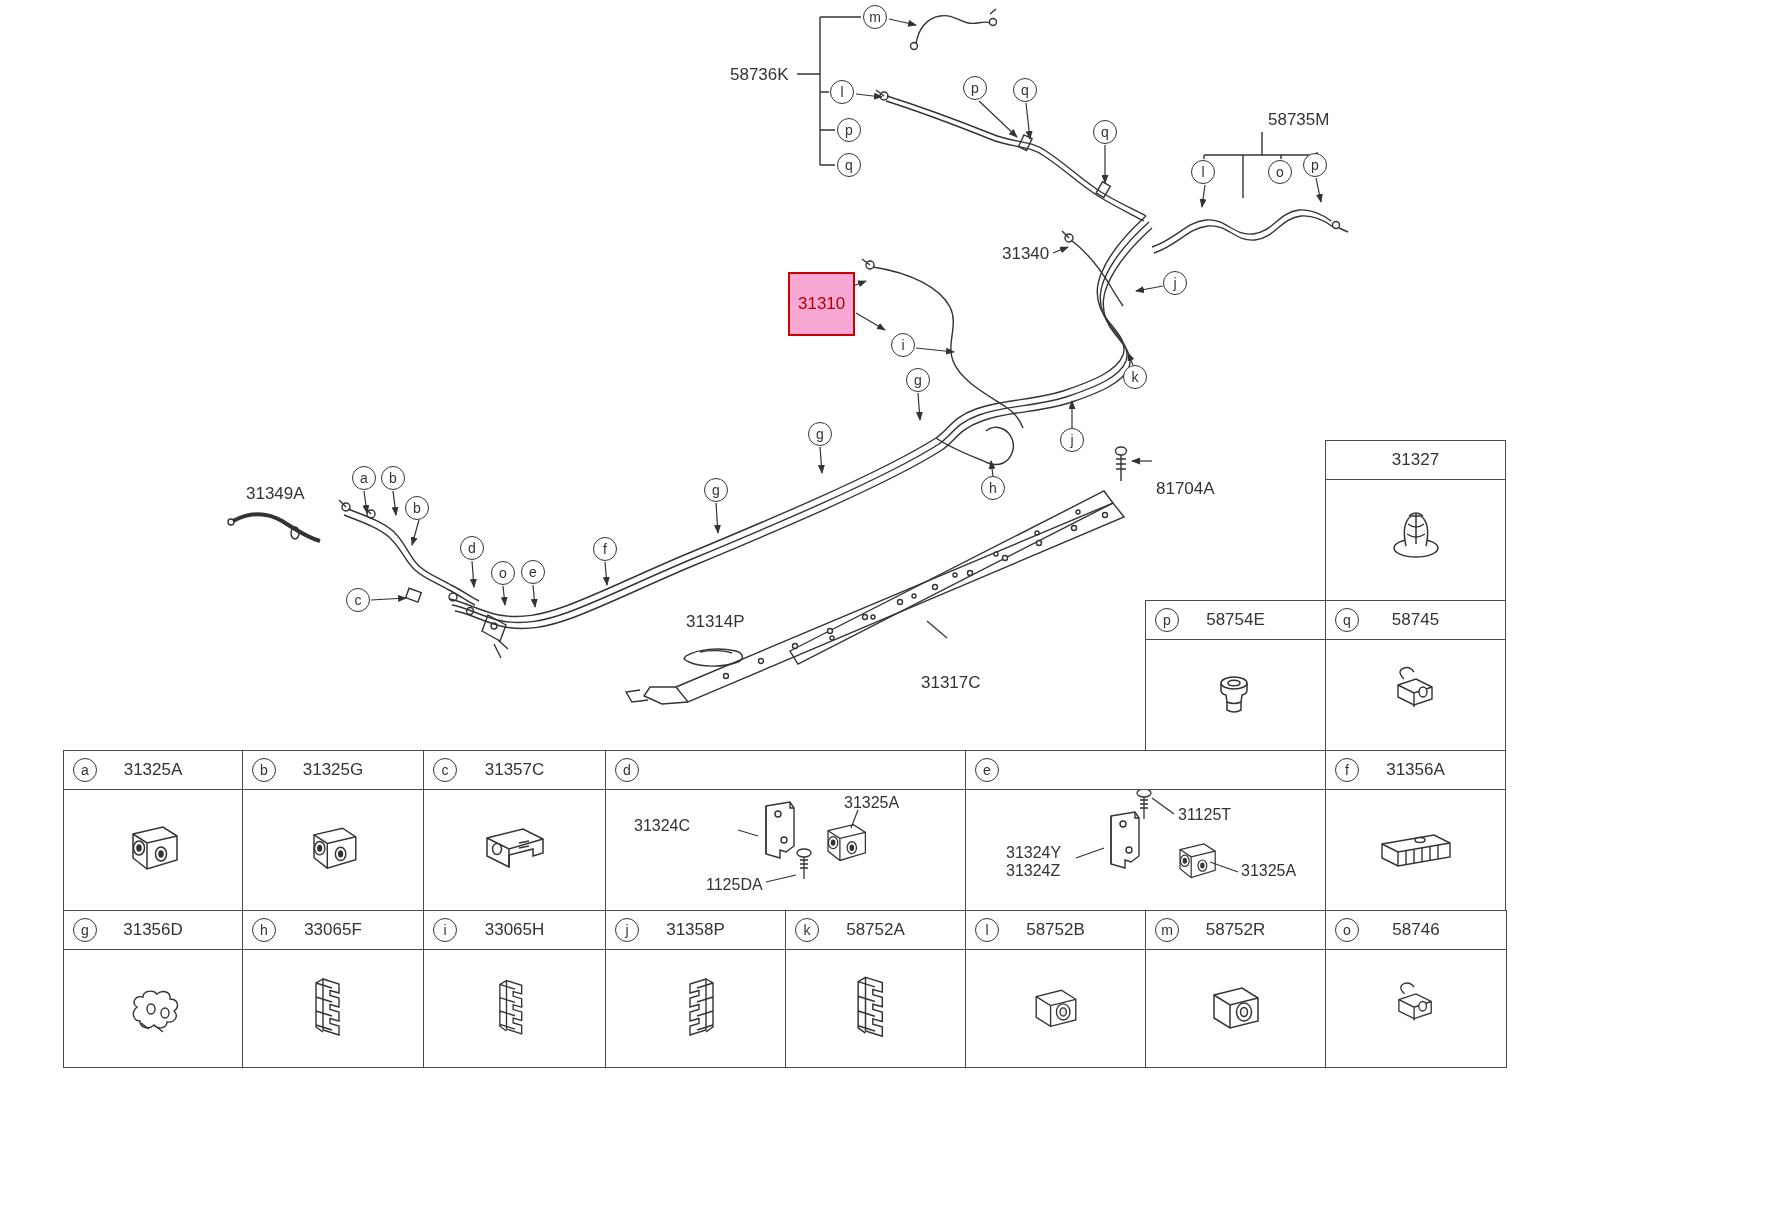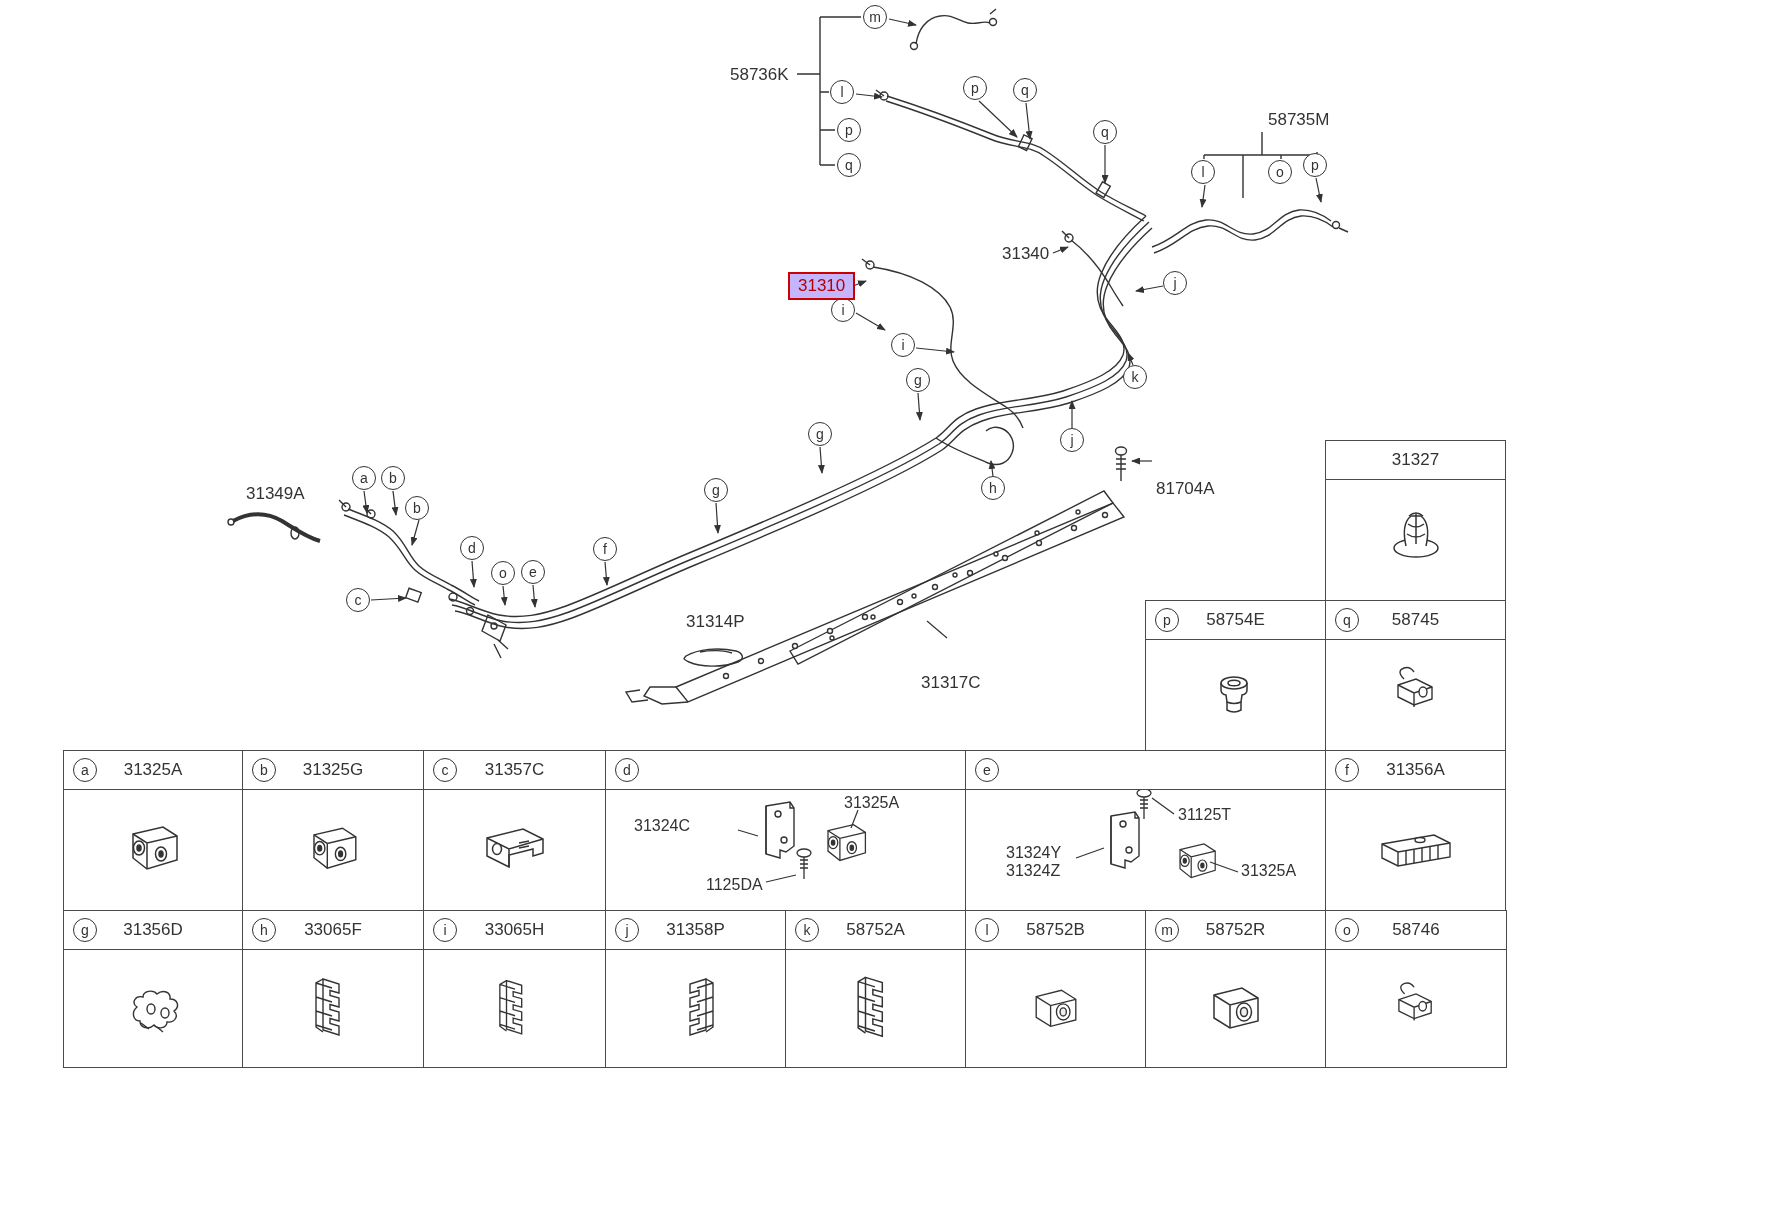--- a/index.html
+++ b/index.html
@@ -4,22 +4,22 @@
 <style>
   * { margin:0; padding:0; box-sizing:border-box; }
   html,body { width:1772px; height:1211px; background:#fff; overflow:hidden;
     font-family:"Liberation Sans", sans-serif; color:#333; }
   .stage { position:absolute; inset:0; width:1772px; height:1211px; }
   svg.art { position:absolute; left:0; top:0; }
   .lbl { position:absolute; font-size:17px; color:#333; white-space:nowrap; background:transparent; }
   .co { position:absolute; width:24px; height:24px; border:1.5px solid #333; border-radius:50%;
         background:#fff; display:flex; align-items:center; justify-content:center;
         font-size:14px; line-height:1; z-index:5; }
-  .red-box { position:absolute; border:2px solid #cc0000; color:#b40000; background:#c4b5fd;
-        font-size:17px; padding:2px 8px; z-index:6; white-space:nowrap; }
+  .red-box { position:absolute; border:2px solid #cc0000; color:#b40000; background:#f9a8d4;
+        font-size:17px; padding:20px 8px; z-index:6; white-space:nowrap; }
   .cell { position:absolute; border:1px solid #4a4a4a; background:#fff; }
   .cell-h { height:39px; border-bottom:1px solid #4a4a4a; position:relative;
         display:flex; align-items:center; justify-content:center; font-size:17px; }
   .cell-h .co2 { position:absolute; left:9px; top:7px; width:24px; height:24px;
         border:1.5px solid #333; border-radius:50%; display:flex; align-items:center;
         justify-content:center; font-size:14px; line-height:1; }
   .cell-b { position:relative; height:calc(100% - 39px); display:flex;
         align-items:center; justify-content:center; }
   .sub { position:absolute; font-size:16px; color:#333; white-space:nowrap; }
 </style>

